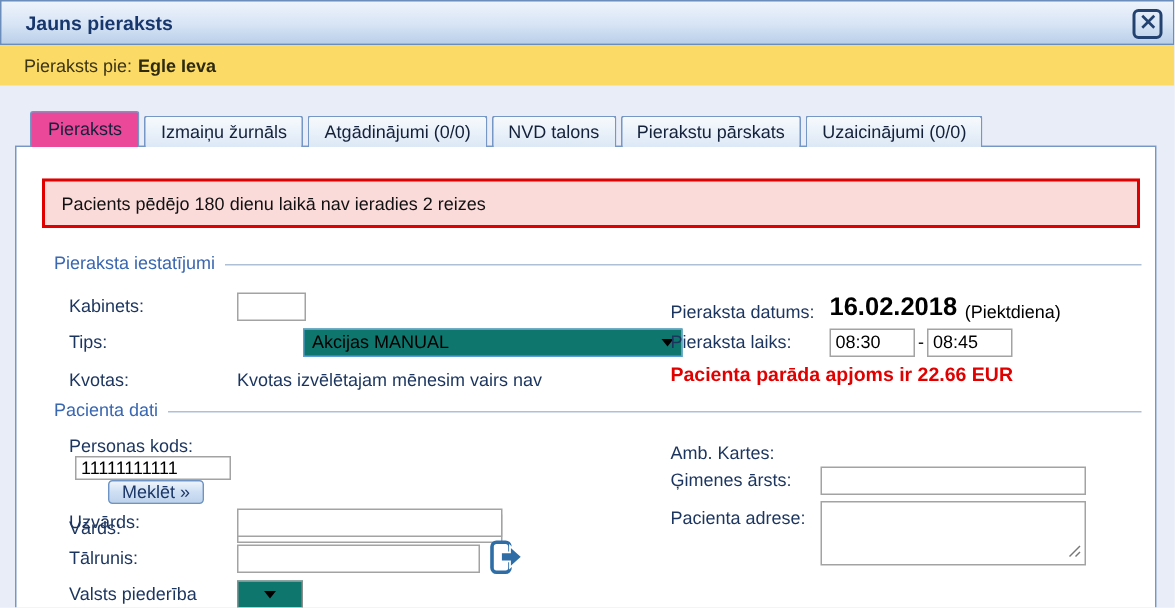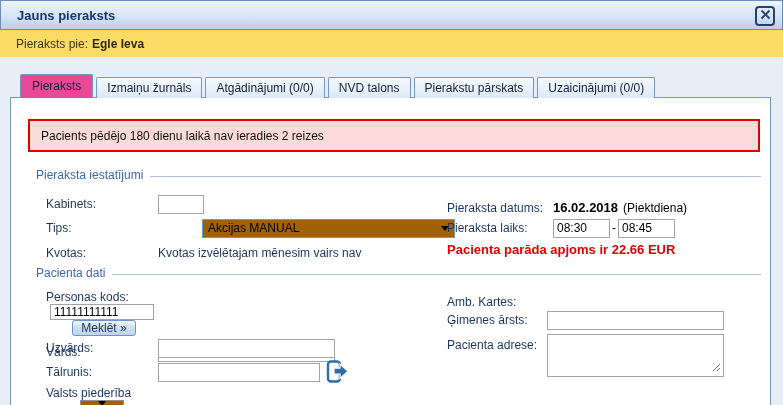--- a/index.html
+++ b/index.html
@@ -67,40 +67,40 @@
     height:19px; border:1px solid #a3a3a3; font-family:"Liberation Sans",sans-serif;
     font-size:12px; color:#000; padding:0 3px; background:#fff;
   }
   .in-kabinets { width:46px; }
   .in-personas { width:104px; }
   .in-name     { width:177px; }
   .in-phone    { width:162px; }
   .in-time     { width:57px; }
   .in-doctor   { width:177px; }
   .fake-select {
-    height:19px; border:1px solid #5c9fd6; background:#a16207;
+    height:19px; border:1px solid #5c9fd6; background:#0f766e;
     display:flex; align-items:center; justify-content:space-between;
     padding:0 5px; color:#000; cursor:pointer;
   }
   .sel-tips  { width:253px; }
   .sel-small { width:44px; border-color:#8f8f8f; justify-content:center; }
   .sel-small .arrow { margin-left:0; }
   .arrow {
     width:0; height:0; margin-left:6px;
     border-left:4px solid transparent; border-right:4px solid transparent;
     border-top:5px solid #000;
   }
   .btn {
     height:20px; margin-left:4px; padding:0 8px;
     border:1px solid #6d94c4; border-radius:3px;
     background:linear-gradient(#eef4fc,#cfdff3 50%,#bdd3ec);
     color:#1b3767; font-family:"Liberation Sans",sans-serif; font-size:12px; cursor:pointer;
     white-space:nowrap;
   }
-  .date-val { font-weight:bold; font-size:13px; color:#000; }
+  .date-val { font-weight:bold; font-size:17px; color:#000; }
   .date-weekday { margin-left:5px; color:#000; }
   .time-sep { margin:0 2px; color:#000; }
   .debt {
     position:absolute; left:436px; top:144px;
     font-weight:bold; font-size:13px; color:#e00000;
   }
   .kvotas-val { color:#1c355e; }
   .ta-wrap { position:relative; }
   textarea {
     width:177px; height:43px; border:1px solid #a3a3a3; resize:none;
@@ -209,21 +209,21 @@
       <span class="lbl">Tālrunis:</span>
       <input type="text" class="in-phone" value="" style="">
       <span class="phone-icon">
         <svg width="24" height="24" viewBox="0 0 24 24">
           <rect x="3" y="1.5" width="12" height="20" rx="3" fill="#ffffff" stroke="#2e6da5" stroke-width="2.4"></rect>
           <path d="M9 8.2 h6 v-4.2 l8 7.2 -8 7.2 v-4.2 h-6 z" fill="#2e6da5" stroke="#ffffff" stroke-width="1.2"></path>
         </svg>
       </span>
     </div>
 
-    <div class="row" style="left:35px; top:288px;flex-direction:column;">
+    <div class="row" style="left:35px; top:288px;">
       <span class="lbl">Valsts piederība</span>
       <div class="fake-select sel-small">
         <span class="arrow"></span>
       </div>
     </div>
 
     <div class="row" style="left:436px; top:194px;">
       <span class="lbl-r">Amb. Kartes:</span>
     </div>
 

